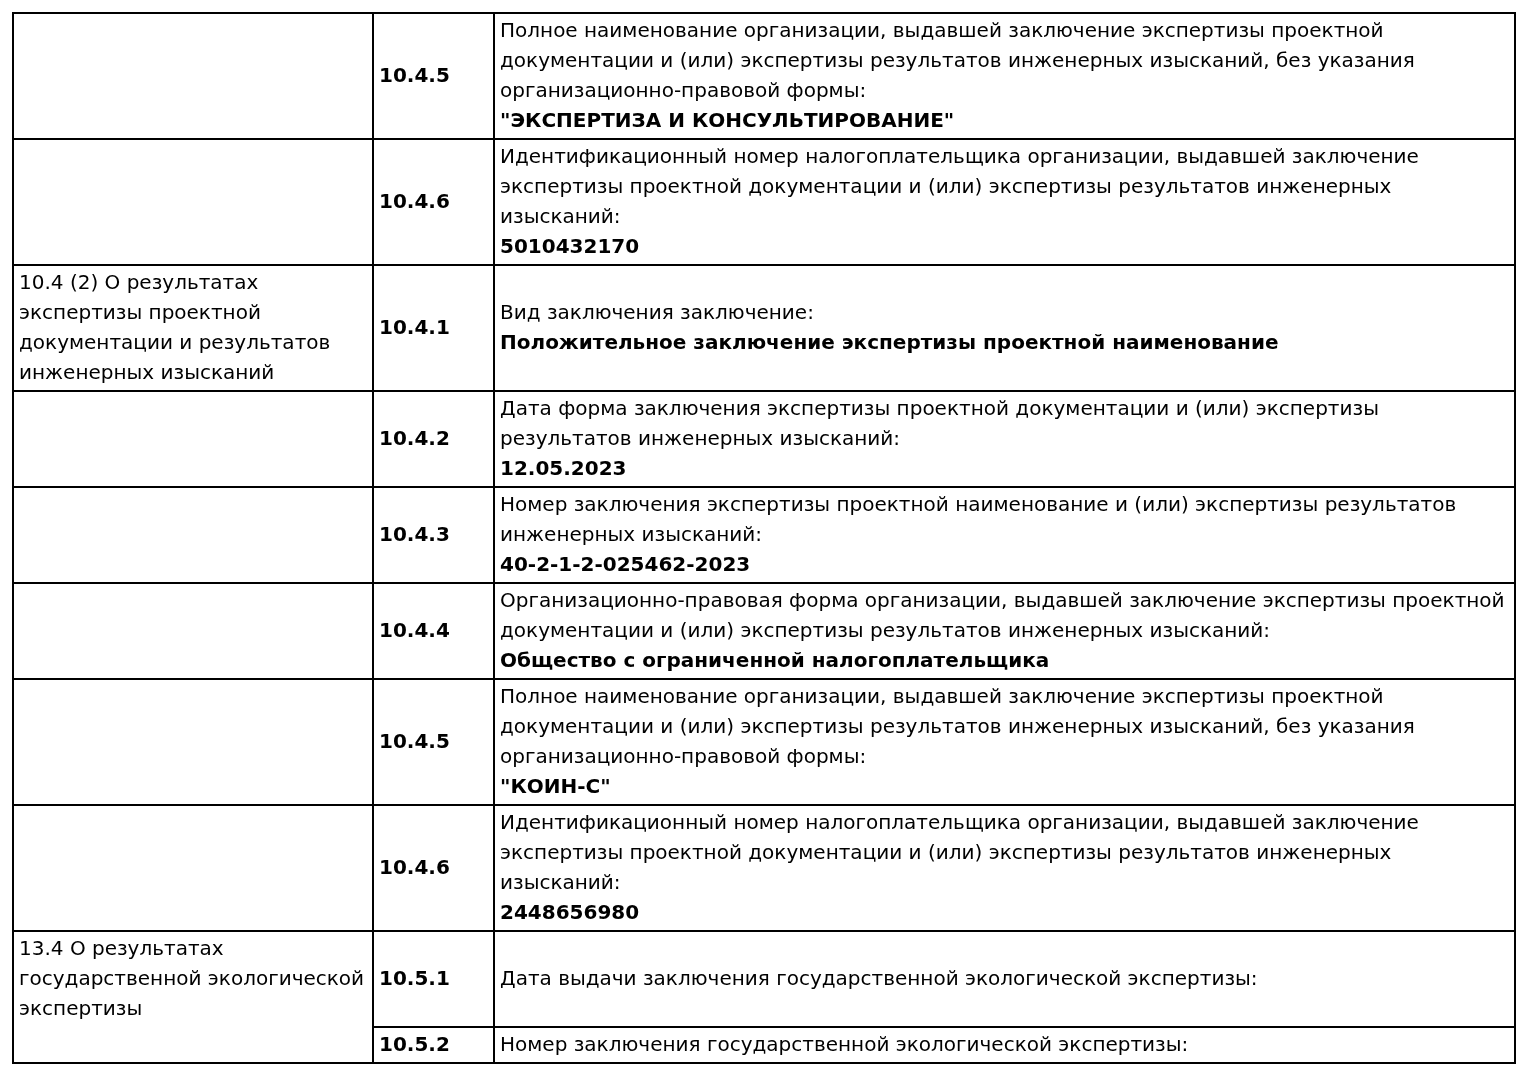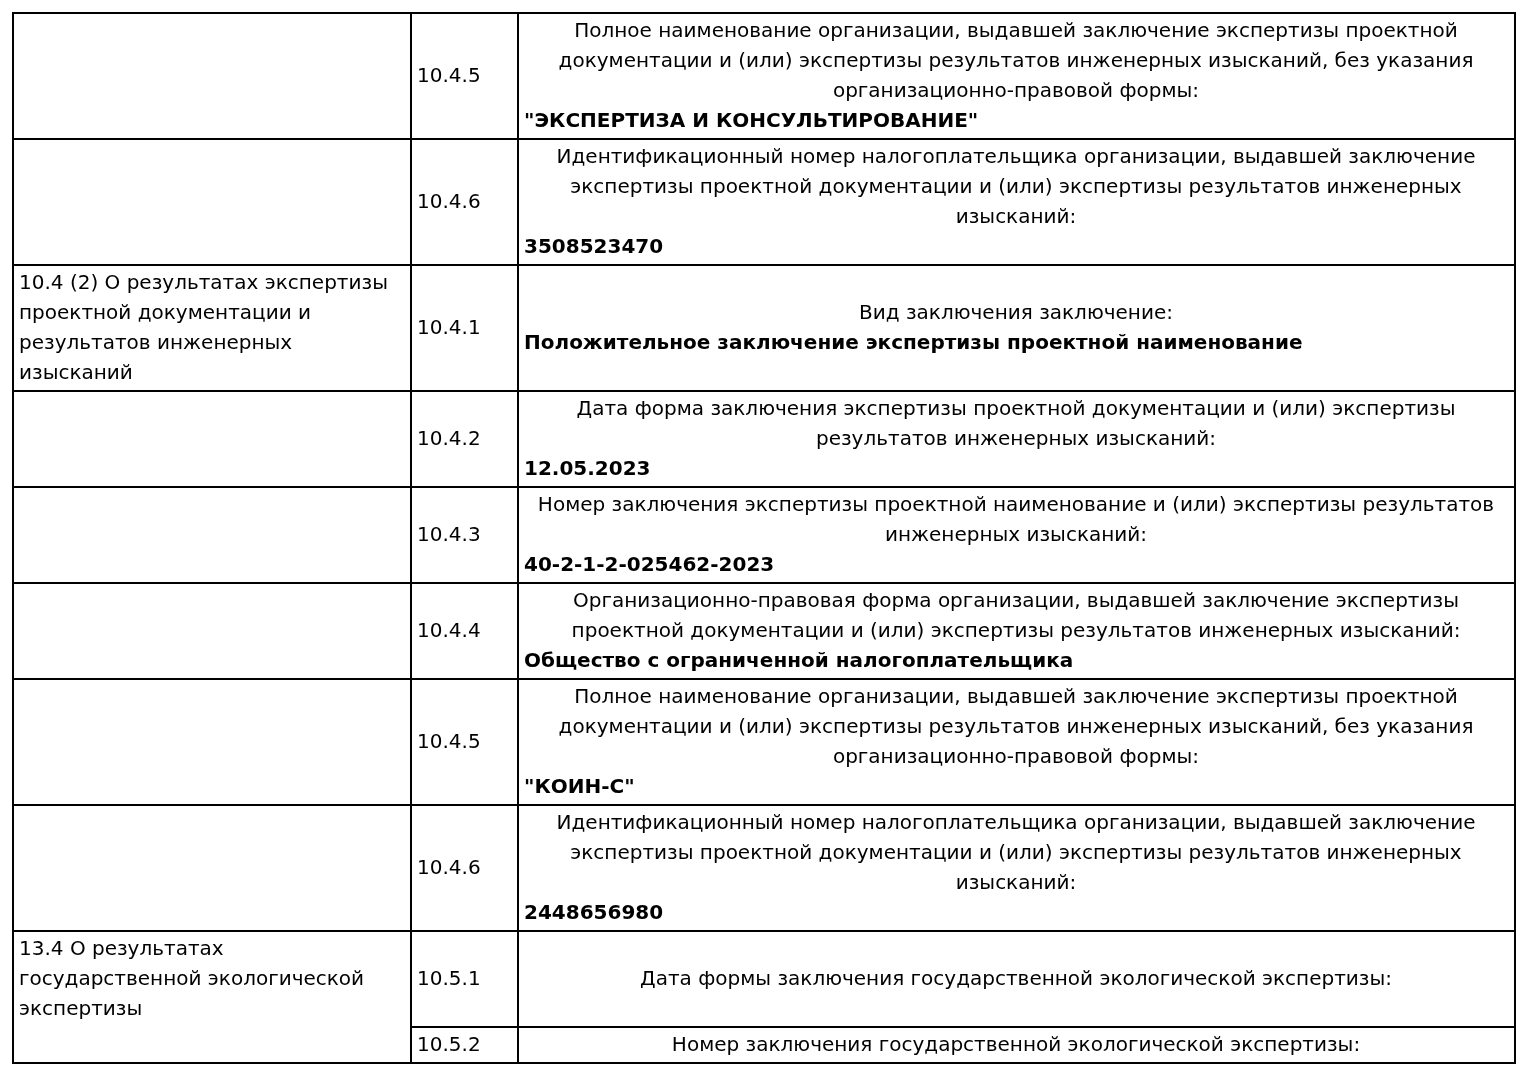--- a/index.html
+++ b/index.html
@@ -23,32 +23,33 @@
     background: #fff;
   }
   table.decl-table td {
     border: 2px solid #000;
     padding: 1px 6px 3px 5px;
     line-height: 30px;
     overflow-wrap: break-word;
     word-wrap: break-word;
   }
   td.col-section {
-    width: 398px;
+    width: 360px;
     vertical-align: top;
   }
   td.col-number {
-    width: 107px;
+    width: 121px;
     vertical-align: middle;
     padding-left: 4px;
+    font-weight: bold;
   }
   td.col-content {
     vertical-align: middle;
   }
-  .label { font-weight: normal; text-align: center; }
+  .label { font-weight: normal; }
   .value { font-weight: bold; }
   
   tbody tr:nth-child(9) td.col-number,
   tbody tr:nth-child(9) td.col-content { height: 96px; }
 </style>
 </head>
 <body>
 
 <table class="decl-table">
   <tbody>
@@ -58,21 +59,21 @@
         <td class="col-content">
           <div class="label">Полное наименование организации, выдавшей заключение экспертизы проектной документации и (или) экспертизы результатов инженерных изысканий, без указания организационно-правовой формы:</div>
           <div class="value">"ЭКСПЕРТИЗА И КОНСУЛЬТИРОВАНИЕ"</div>
         </td>
       </tr>
       <tr>
         <td class="col-section"></td>
         <td class="col-number">10.4.6</td>
         <td class="col-content">
           <div class="label">Идентификационный номер налогоплательщика организации, выдавшей заключение экспертизы проектной документации и (или) экспертизы результатов инженерных изысканий:</div>
-          <div class="value">3508523470</div>
+          <div class="value">5010432170</div>
         </td>
       </tr>
       <tr>
         <td class="col-section">10.4 (2) О результатах экспертизы проектной документации и результатов инженерных изысканий</td>
         <td class="col-number">10.4.1</td>
         <td class="col-content">
           <div class="label">Вид заключения заключение:</div>
           <div class="value">Положительное заключение экспертизы проектной наименование</div>
         </td>
       </tr>
@@ -113,21 +114,21 @@
         <td class="col-number">10.4.6</td>
         <td class="col-content">
           <div class="label">Идентификационный номер налогоплательщика организации, выдавшей заключение экспертизы проектной документации и (или) экспертизы результатов инженерных изысканий:</div>
           <div class="value">2448656980</div>
         </td>
       </tr>
       <tr>
         <td class="col-section" rowspan="2">13.4 О результатах государственной экологической экспертизы</td>
         <td class="col-number">10.5.1</td>
         <td class="col-content">
-          <div class="label">Дата формы заключения государственной экологической экспертизы:</div>
+          <div class="label">Дата выдачи заключения государственной экологической экспертизы:</div>
         </td>
       </tr>
       <tr>
         <td class="col-number">10.5.2</td>
         <td class="col-content">
           <div class="label">Номер заключения государственной экологической экспертизы:</div>
         </td>
       </tr>
     </tbody>
 </table>

